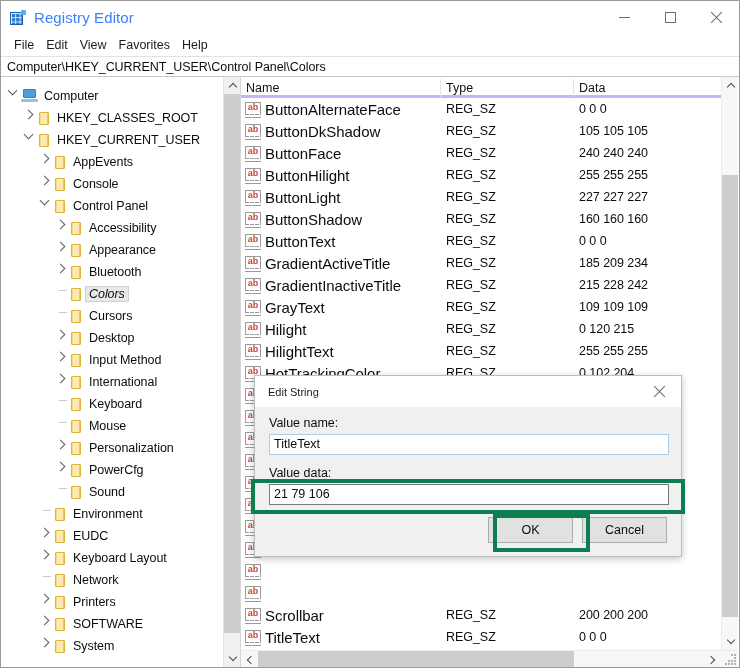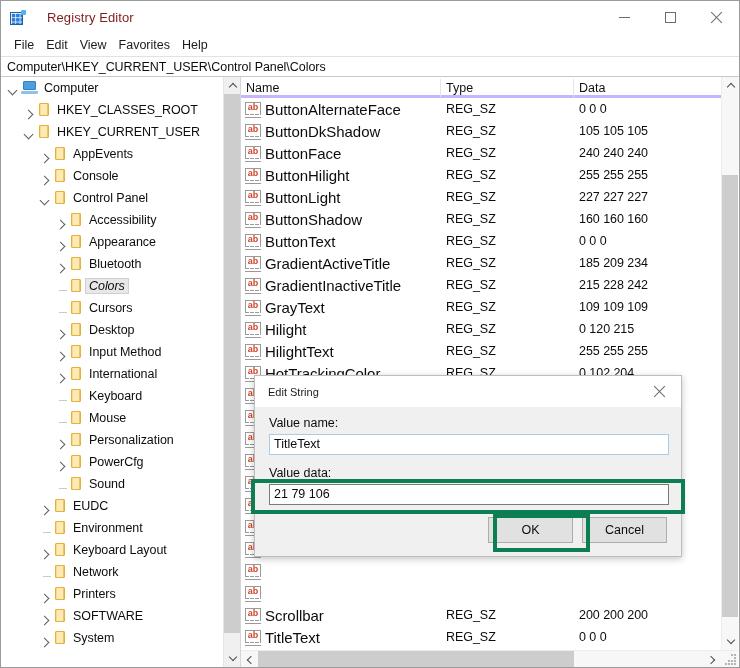--- a/index.html
+++ b/index.html
@@ -36,23 +36,22 @@
       linear-gradient(to right, rgba(255,255,255,.85) 1px, transparent 1px),
       linear-gradient(to bottom, rgba(255,255,255,.85) 1px, transparent 1px);
     background-size: 4.3px 4.3px;
     border: 1px solid #1d5fa8;
   }
   #app-icon .dot {
     position: absolute; right: 0; top: 0; width: 5px; height: 5px;
     background: #56b0ef; border-radius: 1px;
   }
   #title-text {
-    font-size: 13px; color: #7f1d1d; letter-spacing: .1px;
+    font-size: 15px; color: #3b82f6; letter-spacing: .1px;
     white-space: nowrap;
-    margin-left: 13px;
   }
   .wbtn {
     position: absolute; top: 0; width: 46px; height: 32px;
     display: flex; align-items: center; justify-content: center;
   }
   #btn-min { right: 92px; }
   #btn-max { right: 46px; }
   #btn-close { right: 0; }
   .gl-min { width: 11px; height: 1px; background: #6d6d6d; display:block; margin-top:1px;}
   .gl-max { width: 11px; height: 11px; border: 1px solid #6d6d6d; display:block; }
@@ -96,21 +95,21 @@
   #tree-pane {
     position: relative; width: 240px; height: 590px;
     background: #ffffff; overflow: hidden; flex: none;
     border-right: 1px solid #d6d6d6;
   }
   #tree-scroll {
     position: absolute; left: 0; top: 0; width: 222px; height: 590px;
     padding-top: 4px;
   }
   .trow {
-    position: relative; height: 22px; display: flex; align-items: flex-start;
+    position: relative; height: 22px; display: flex; align-items: flex-end;
     white-space: nowrap;
   }
   .trow .twist {
     width: 16px; height: 22px; flex: none;
     display: flex; align-items: center; justify-content: center;
     color: #666; font-size: 10px;
   }
   .chev {
     width: 7px; height: 7px; border-right: 1.3px solid #5c5c5c;
     border-bottom: 1.3px solid #5c5c5c; transform: rotate(-45deg);
@@ -550,38 +549,38 @@
             </span>
             <span class="folder">
               <span class="back"></span>
               <span class="front"></span>
             </span>
             <span class="tlabel">Sound</span>
           </div>
           <div class="trow">
             <span class="ind" style="width: 36px;"></span>
             <span class="twist">
+              <span style="display: block; width: 8px; height: 1px; background: rgb(201, 201, 201); margin-left: 4px;"></span>
+            </span>
+            <span class="folder">
+              <span class="back"></span>
+              <span class="front"></span>
+            </span>
+            <span class="tlabel">Environment</span>
+          </div>
+          <div class="trow">
+            <span class="ind" style="width: 36px;"></span>
+            <span class="twist">
               <span class="chev"></span>
             </span>
             <span class="folder">
               <span class="back"></span>
               <span class="front"></span>
             </span>
             <span class="tlabel">EUDC</span>
-          </div>
-          <div class="trow">
-            <span class="ind" style="width: 36px;"></span>
-            <span class="twist">
-              <span style="display: block; width: 8px; height: 1px; background: rgb(201, 201, 201); margin-left: 4px;"></span>
-            </span>
-            <span class="folder">
-              <span class="back"></span>
-              <span class="front"></span>
-            </span>
-            <span class="tlabel">Environment</span>
           </div>
           <div class="trow">
             <span class="ind" style="width: 36px;"></span>
             <span class="twist">
               <span class="chev"></span>
             </span>
             <span class="folder">
               <span class="back"></span>
               <span class="front"></span>
             </span>

